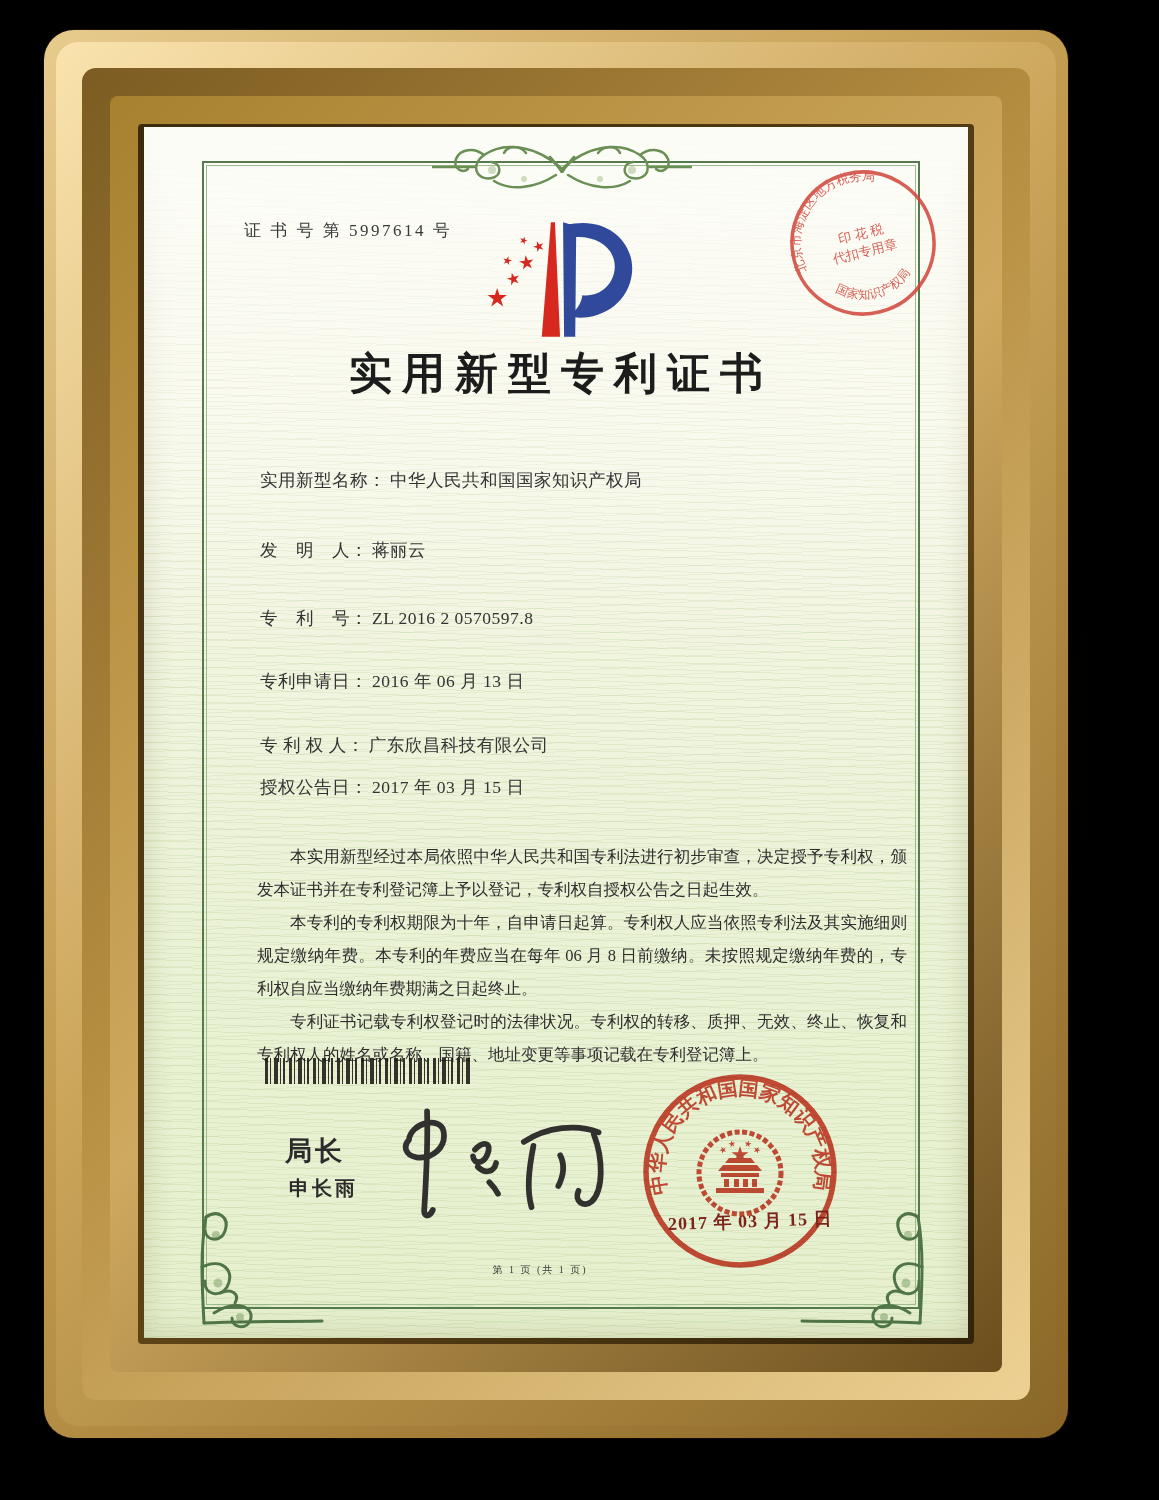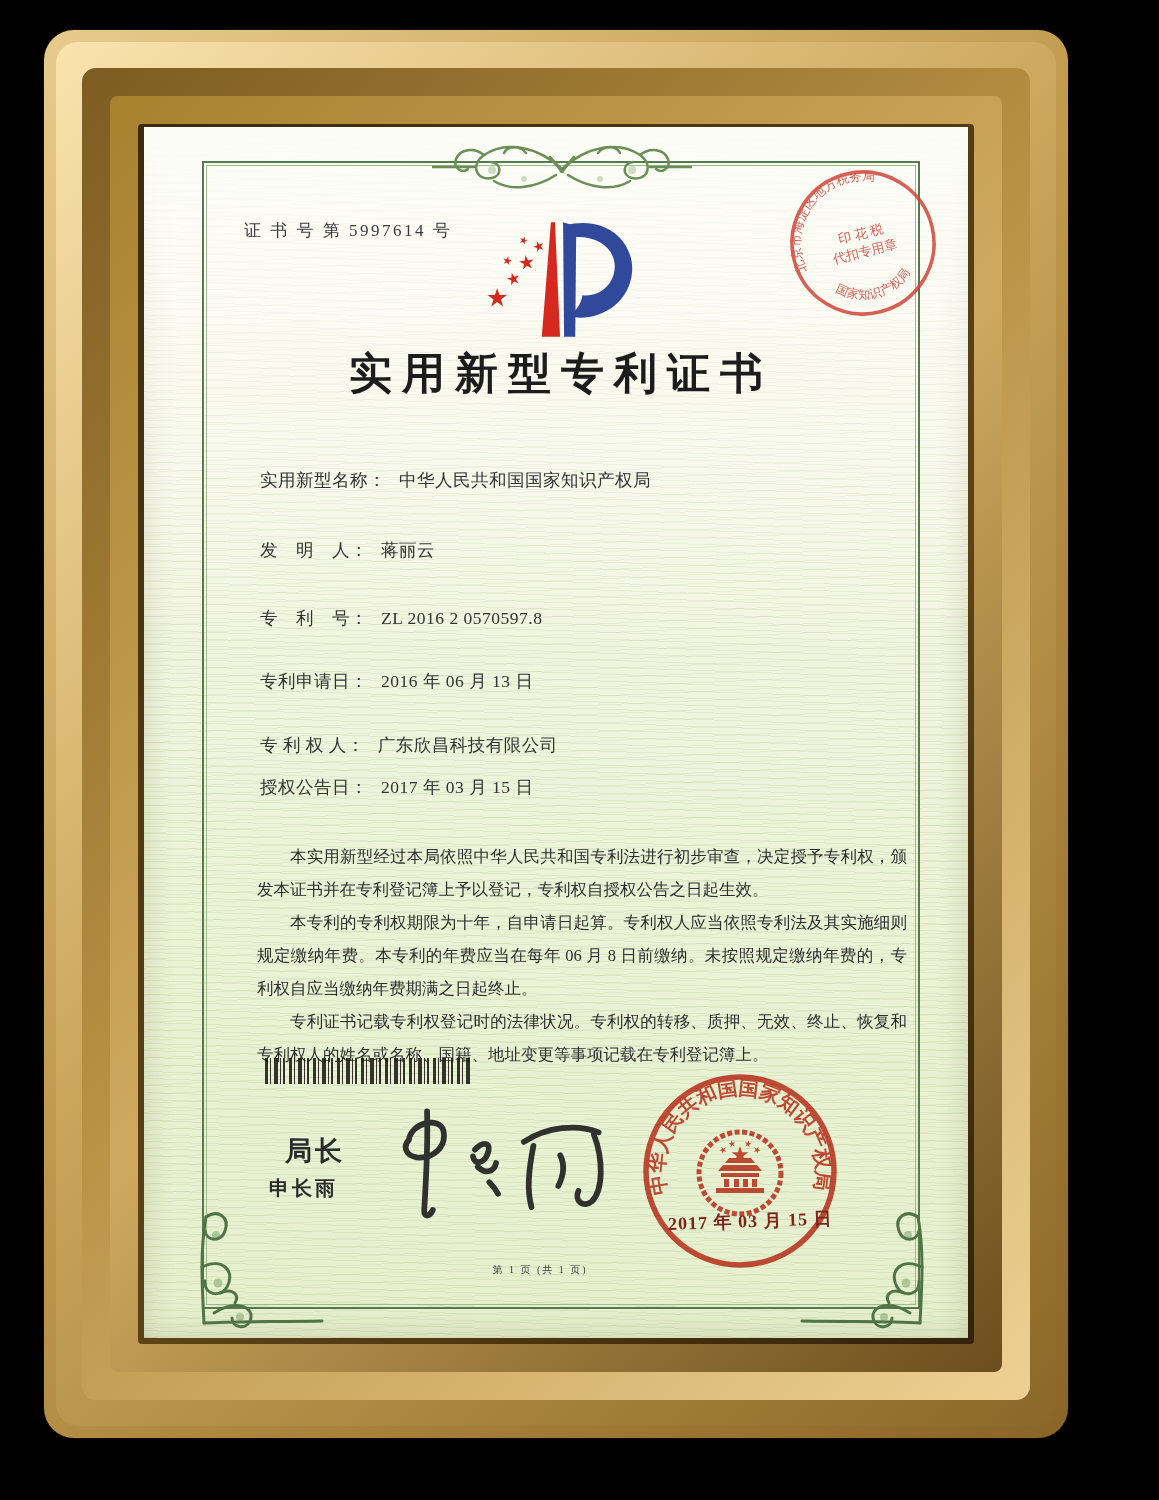--- a/index.html
+++ b/index.html
@@ -44,34 +44,34 @@
   .flourish{position:absolute;width:150px;height:150px;z-index:2;}
   .flourish.bl{left:30px;top:1068px;}
   .flourish.br{left:656px;top:1068px;transform:scaleX(-1);}
   
   .cert-no{position:absolute;left:100px;top:92px;font-size:17px;letter-spacing:2.5px;color:#3a3a3a;z-index:3;}
   .logo{position:absolute;left:338px;top:90px;width:152px;height:124px;z-index:3;}
   .title{position:absolute;left:60px;top:218px;width:714px;text-align:center;
     font-size:43px;font-weight:700;color:#1c1c1c;letter-spacing:10px;z-index:3;}
   .field{position:absolute;left:116px;font-size:17.5px;color:#333;z-index:3;letter-spacing:.5px;}
   .f0{top:341px;} .f1{top:411px;} .f2{top:479px;} .f3{top:542px;} .f4{top:606px;} .f5{top:648px;text-align:right;}
-  .field .lab{margin-right:13px;}
+  .field .lab{margin-right:4px;}
   .body-text{position:absolute;left:113px;top:706px;width:650px;z-index:3;
     font-size:16.5px;line-height:33px;color:#2e2e2e;text-align:justify;margin-top:7px;}
   .body-text p{margin:0;text-indent:2em;}
   .barcode{position:absolute;left:121px;top:931px;width:206px;height:26px;z-index:3;opacity:.88;
     background:repeating-linear-gradient(90deg,
       #1c1814 0 3px, rgba(0,0,0,0) 3px 5px,
       #1c1814 5px 6px, rgba(0,0,0,0) 6px 9px,
       #1c1814 9px 13px, rgba(0,0,0,0) 13px 15px,
       #1c1814 15px 16px, rgba(0,0,0,0) 16px 18px,
       #1c1814 18px 20px, rgba(0,0,0,0) 20px 24px);}
   .issuer-title{position:absolute;left:141px;top:1006px;font-size:27px;font-weight:700;
     letter-spacing:3px;color:#2b2b2b;z-index:3;font-family:"Liberation Sans","DejaVu Sans",sans-serif;}
-  .issuer-name{position:absolute;left:125px;top:1048px;font-size:20px;font-weight:700;
+  .issuer-name{position:absolute;left:145px;top:1048px;font-size:20px;font-weight:700;
     letter-spacing:3px;color:#2b2b2b;z-index:3;font-family:"Liberation Sans","DejaVu Sans",sans-serif;}
   .signature{position:absolute;left:238px;top:972px;width:230px;height:130px;z-index:4;}
   .seal{position:absolute;left:496px;top:944px;width:200px;height:200px;z-index:5;
     opacity:.9;mix-blend-mode:multiply;}
   .seal-date{position:absolute;left:524px;top:1082px;width:170px;z-index:6;
     font-size:18px;font-weight:700;color:#7c241b;letter-spacing:1px;transform:rotate(-2deg);}
   .stamp{position:absolute;left:643px;top:40px;width:152px;height:152px;z-index:6;
     transform:rotate(-14deg);opacity:.85;}
   .footer{position:absolute;left:0;top:1136px;width:100%;text-align:center;z-index:3;
     transform:translateX(-16px);font-size:10px;letter-spacing:2px;color:#3d3d3d;}

